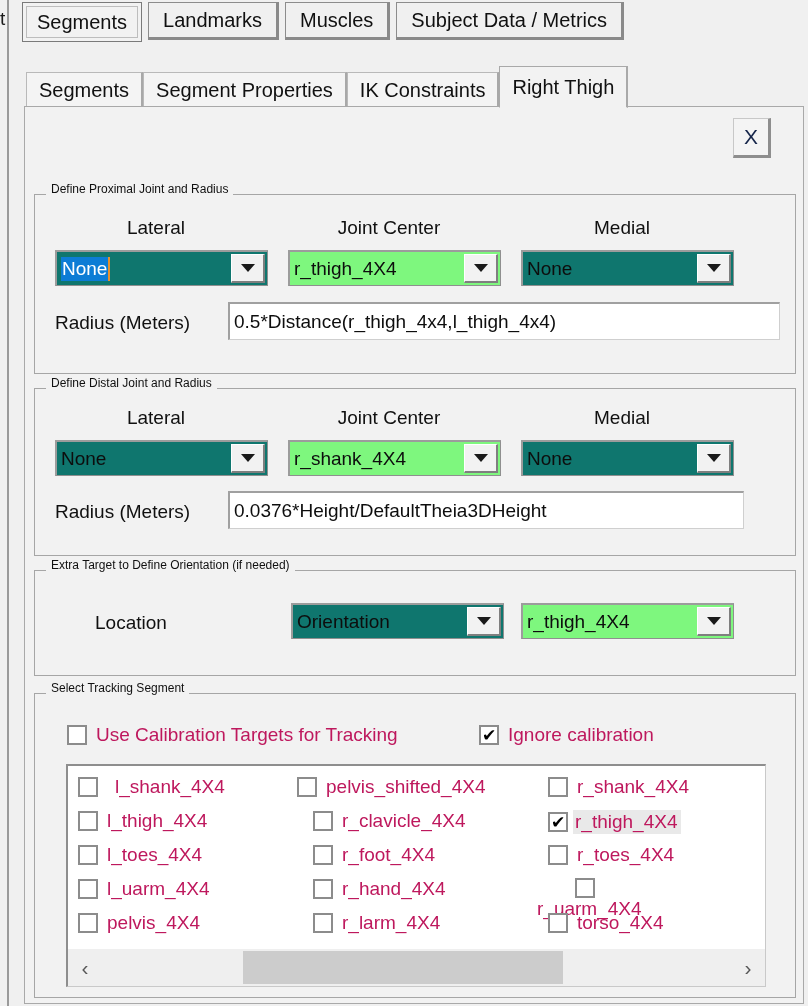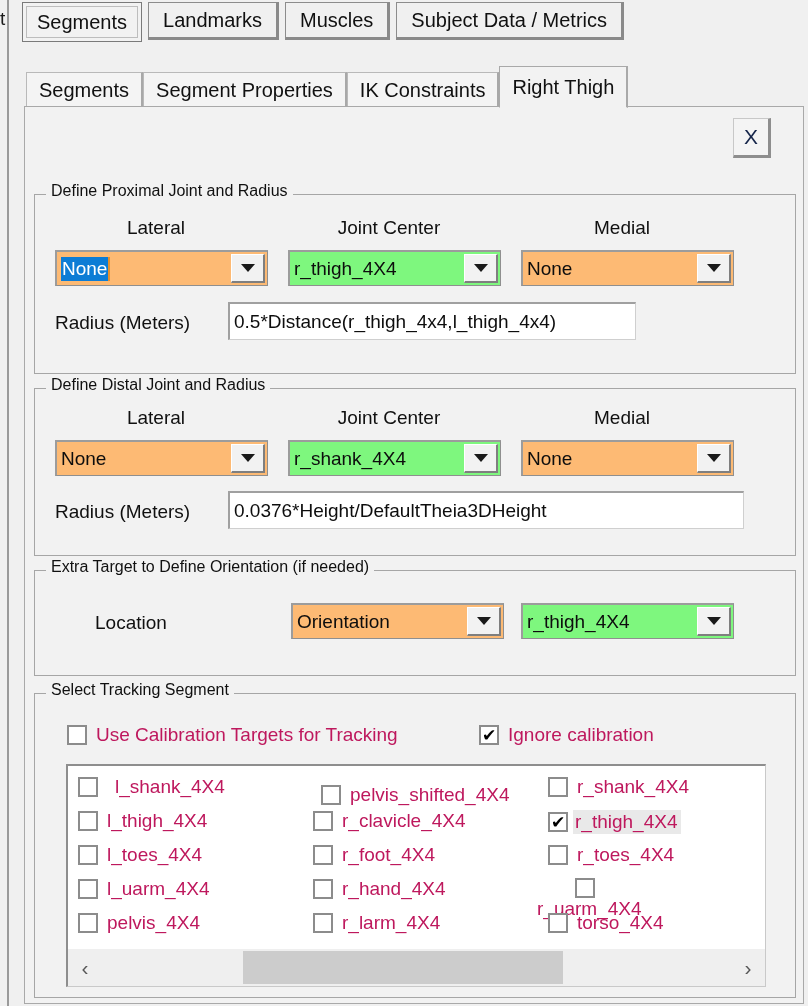--- a/index.html
+++ b/index.html
@@ -100,33 +100,33 @@
 
   
   .group {
     position: absolute;
     border: 1px solid #a6a6a6;
     background: transparent;
   }
   .group > .glabel {
     position: absolute; top: -13px; left: 11px;
     background: #f2f2f2; padding: 0 5px;
-    font-size: 16px; color: #101010; white-space: nowrap;
+    font-size: 12px; color: #101010; white-space: nowrap;
   }
 
   
   .colhead {
     position: absolute; font-size: 19px; color: #101010;
     text-align: center; white-space: nowrap;
   }
 
   
   .combo {
     position: absolute; height: 36px;
-    background: #fdba74;
+    background: #0f766e;
     border: 1px solid #8f8f8f;
     border-top: 2px solid #9c9c9c;
     border-left: 2px solid #9c9c9c;
     display: flex; align-items: stretch; cursor: pointer;
   }
   .combo .ctext {
     flex: 1; display: flex; align-items: center;
     padding-left: 4px; font-size: 19px; color: #0d0d0d;
     white-space: nowrap; overflow: hidden;
   }
@@ -252,21 +252,21 @@
         <div class="ctext">r_thigh_4X4</div>
         <div class="arrow"></div>
       </div>
 
       <div class="combo" style="left:486px; top:55px; width:213px;">
         <div class="ctext">None</div>
         <div class="arrow"></div>
       </div>
 
       <div class="flabel" style="left:20px; top:117px;">Radius (Meters)</div>
-      <div class="tfield" style="left:193px; top:107px; width:408px;">0.5*Distance(r_thigh_4x4,l_thigh_4x4)</div>
+      <div class="tfield" style="left:193px; top:107px; width:552px;">0.5*Distance(r_thigh_4x4,l_thigh_4x4)</div>
     </div>
 
     <div class="group" style="left:9px; top:281px; width:762px; height:168px;text-decoration:underline;">
       <div class="glabel">Define Distal Joint and Radius</div>
 
       <div class="colhead" style="left:16px; top:18px; width:210px;">Lateral</div>
       <div class="colhead" style="left:249px; top:18px; width:210px;">Joint Center</div>
       <div class="colhead" style="left:482px; top:18px; width:210px;">Medial</div>
 
       <div class="combo" style="left:20px; top:51px; width:213px;">
@@ -335,21 +335,21 @@
         </div>
         <div class="cbrow" style="left:10px; top:112px;">
           <div class="cbox"></div>
           <div class="cblabel">l_uarm_4X4</div>
         </div>
         <div class="cbrow" style="left:10px; top:146px;">
           <div class="cbox"></div>
           <div class="cblabel">pelvis_4X4</div>
         </div>
 
-        <div class="cbrow" style="left:253px; top:10px;margin-top:8px;">
+        <div class="cbrow" style="left:229px; top:10px;">
           <div class="cbox"></div>
           <div class="cblabel">pelvis_shifted_4X4</div>
         </div>
         <div class="cbrow" style="left:245px; top:44px;">
           <div class="cbox"></div>
           <div class="cblabel">r_clavicle_4X4</div>
         </div>
         <div class="cbrow" style="left:245px; top:78px;">
           <div class="cbox"></div>
           <div class="cblabel">r_foot_4X4</div>

